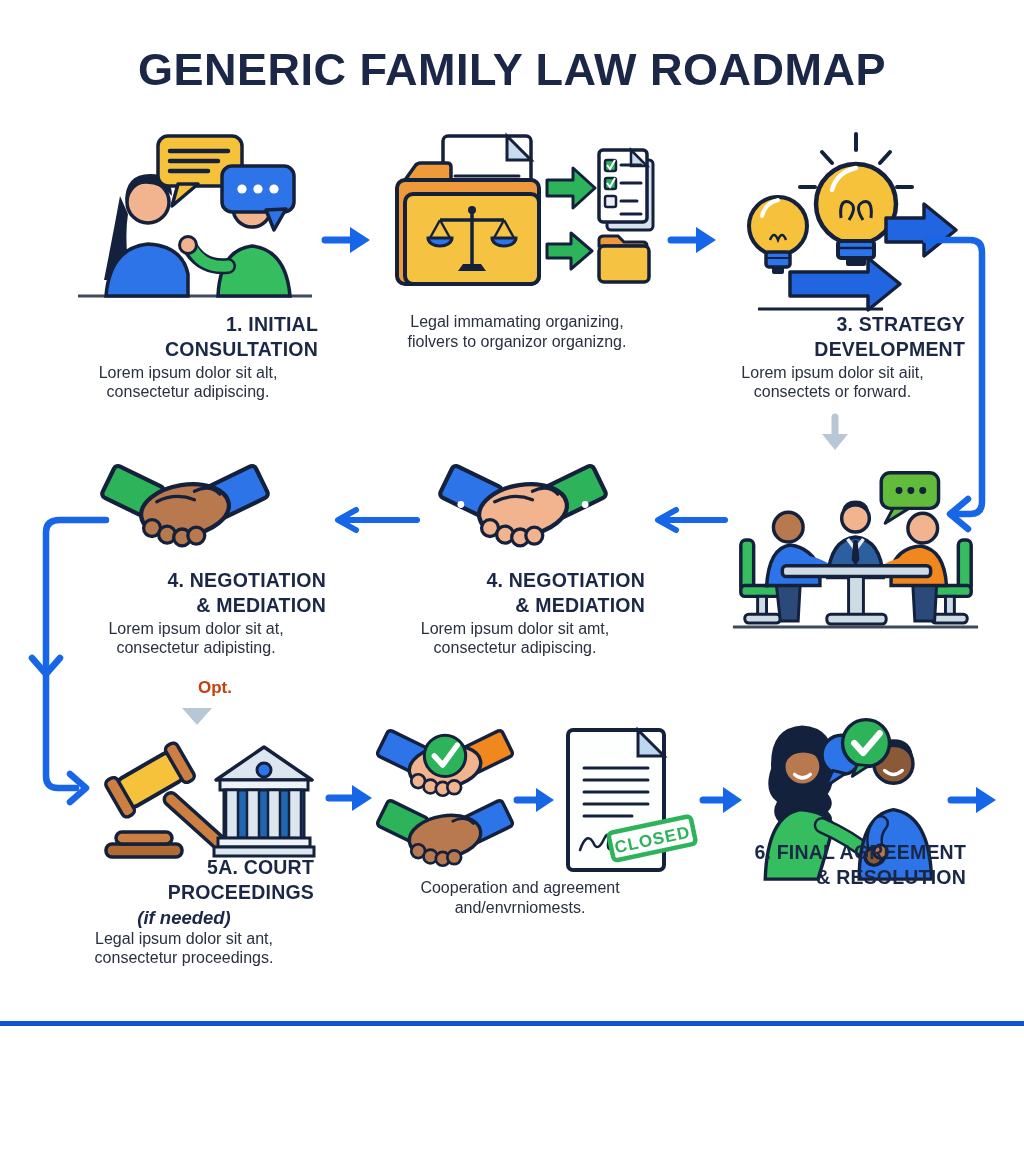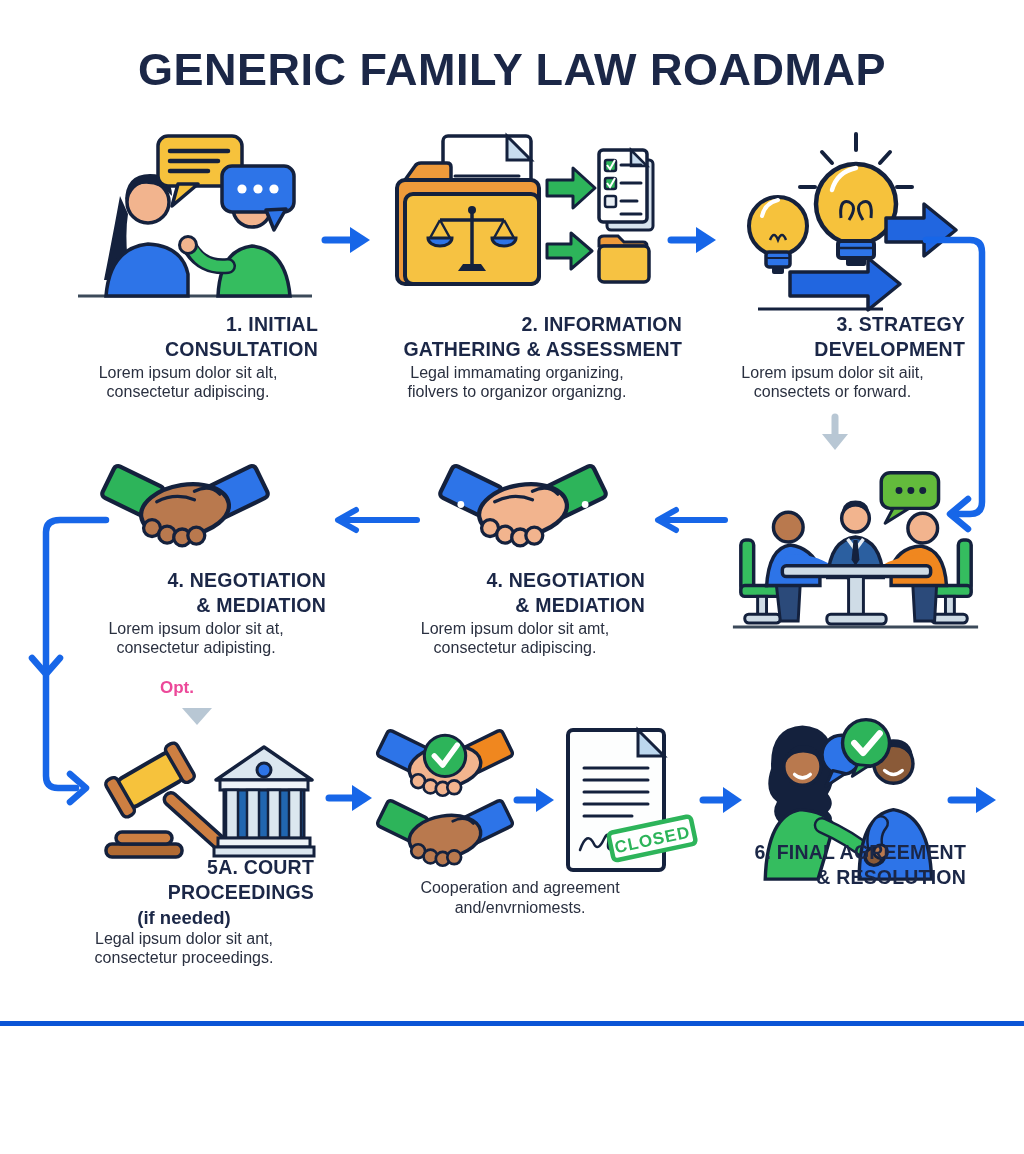--- a/index.html
+++ b/index.html
@@ -3,24 +3,24 @@
 <meta charset="utf-8">
 <style>
   html,body{margin:0;padding:0;background:#ffffff;}
   #canvas{position:relative;width:1024px;height:1154px;background:#ffffff;overflow:hidden;
           font-family:"Liberation Sans", sans-serif;}
   .abs{position:absolute;}
   .main-title{width:1024px;top:44px;left:0;text-align:center;font-size:45px;font-weight:800;
               color:#1b2747;letter-spacing:.5px;}
   .step-title{font-weight:800;font-size:19.5px;line-height:1.3;color:#1b2747;text-align:right;
               white-space:pre-line;letter-spacing:.2px;}
-  .step-sub{font-weight:800;font-size:18.5px;line-height:1.25;color:#1b2747;text-align:center;}
+  .step-sub{font-weight:800;font-size:18.5px;line-height:1.25;color:#1b2747;text-align:center;font-style:italic;}
   .step-desc{font-weight:400;font-size:16px;line-height:1.22;color:#2a3040;text-align:center;
              white-space:pre-line;}
-  .opt-label{font-weight:700;font-size:17px;color:#ec4899;text-align:left;}
+  .opt-label{font-weight:700;font-size:17px;color:#c2410c;text-align:right;}
   .bottom-rule{left:0;top:1021px;width:1024px;height:5px;background:#0b55d6;}
   
   .hs .cuffL rect{fill:var(--cl);stroke:#14213d;stroke-width:4.5;}
   .hs .cuffR rect{fill:var(--cr);stroke:#14213d;stroke-width:4.5;}
   .hs .skin{fill:var(--sk);stroke:#14213d;stroke-width:4.5;}
   .hs .f{stroke-width:3.5;}
   .hs .ln{fill:none;stroke:#14213d;stroke-width:3.5;stroke-linecap:round;}
   .hs .dot{fill:#ffffff;stroke:none;}
   svg{display:block;overflow:visible;}
 </style>
@@ -151,22 +151,20 @@
     <path d="M50,273 L32,288 L50,303" fill="none" stroke="#1766e8" stroke-width="6.5" stroke-linecap="round" stroke-linejoin="round"></path>
   </svg>
 
   <div class="abs" style="left:58px;top:312px;width:260px">
     <div class="step-title">1. INITIAL
 CONSULTATION</div>
     <div class="step-desc">Lorem ipsum dolor sit alt,
 consectetur adipiscing.</div>
   </div>
   <div class="abs" style="left:352px;top:312px;width:330px">
-    <div class="step-title">2. INFORMATION
-GATHERING &amp; ASSESSMENT</div>
     <div class="step-desc">Legal immamating organizing,
 fiolvers to organizor organizng.</div>
   </div>
   <div class="abs" style="left:700px;top:312px;width:265px">
     <div class="step-title">3. STRATEGY
 DEVELOPMENT</div>
     <div class="step-desc">Lorem ipsum dolor sit aiit,
 consectets or forward.</div>
   </div>
 

